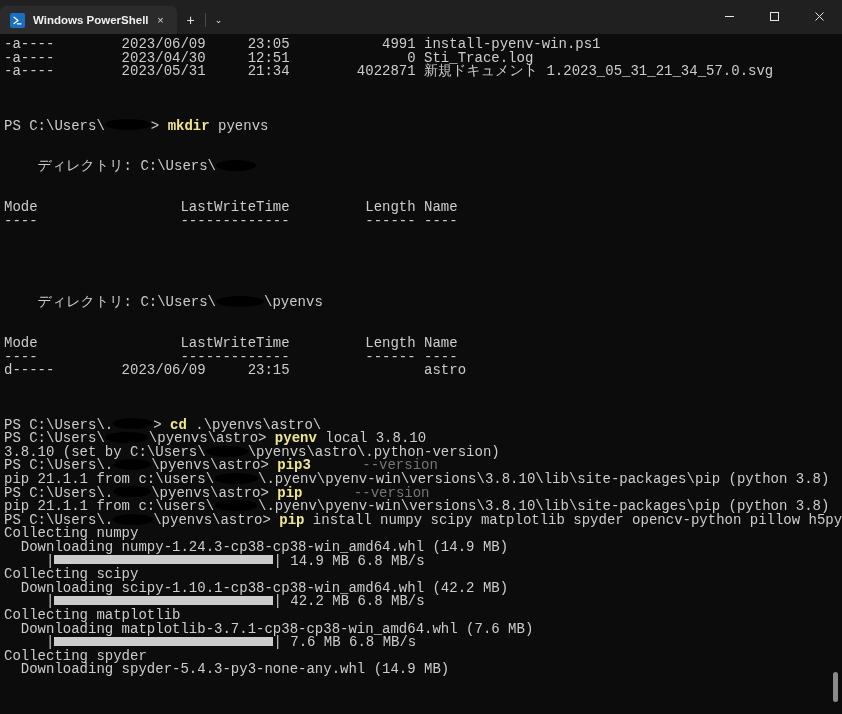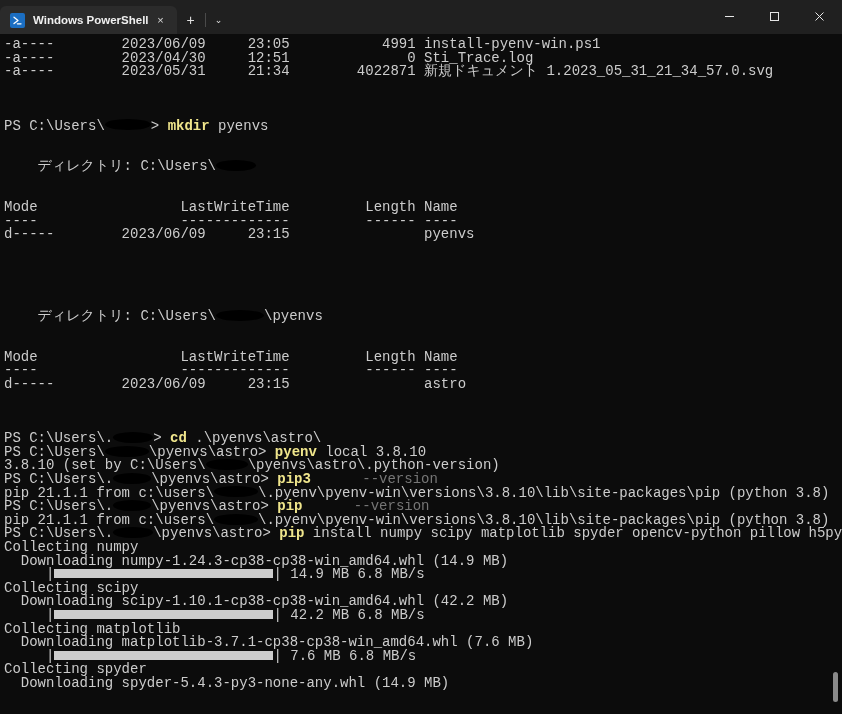--- a/index.html
+++ b/index.html
@@ -226,21 +226,20 @@
       <div class="line blank">&nbsp;</div>
       <div class="line blank">&nbsp;</div>
       <div class="line"><span>PS C:\Users\</span><span class="redact" style="width: 46px; height: 11px;"></span><span>&gt; </span><span class="cmd">mkdir</span><span> pyenvs</span></div>
       <div class="line blank">&nbsp;</div>
       <div class="line blank">&nbsp;</div>
       <div class="line"><span>    ディレクトリ: C:\Users\</span><span class="redact" style="width: 40px; height: 11px;"></span></div>
       <div class="line blank">&nbsp;</div>
       <div class="line blank">&nbsp;</div>
       <div class="line"><span>Mode                 LastWriteTime         Length Name</span></div>
       <div class="line"><span>----                 -------------         ------ ----</span></div>
-      <div class="line"><span>d-----        2023/06/09     23:15                pyenvs</span></div>
       <div class="line blank">&nbsp;</div>
       <div class="line blank">&nbsp;</div>
       <div class="line blank">&nbsp;</div>
       <div class="line blank">&nbsp;</div>
       <div class="line blank">&nbsp;</div>
       <div class="line"><span>    ディレクトリ: C:\Users\</span><span class="redact" style="width: 48px; height: 11px;"></span><span>\pyenvs</span></div>
       <div class="line blank">&nbsp;</div>
       <div class="line blank">&nbsp;</div>
       <div class="line"><span>Mode                 LastWriteTime         Length Name</span></div>
       <div class="line"><span>----                 -------------         ------ ----</span></div>

